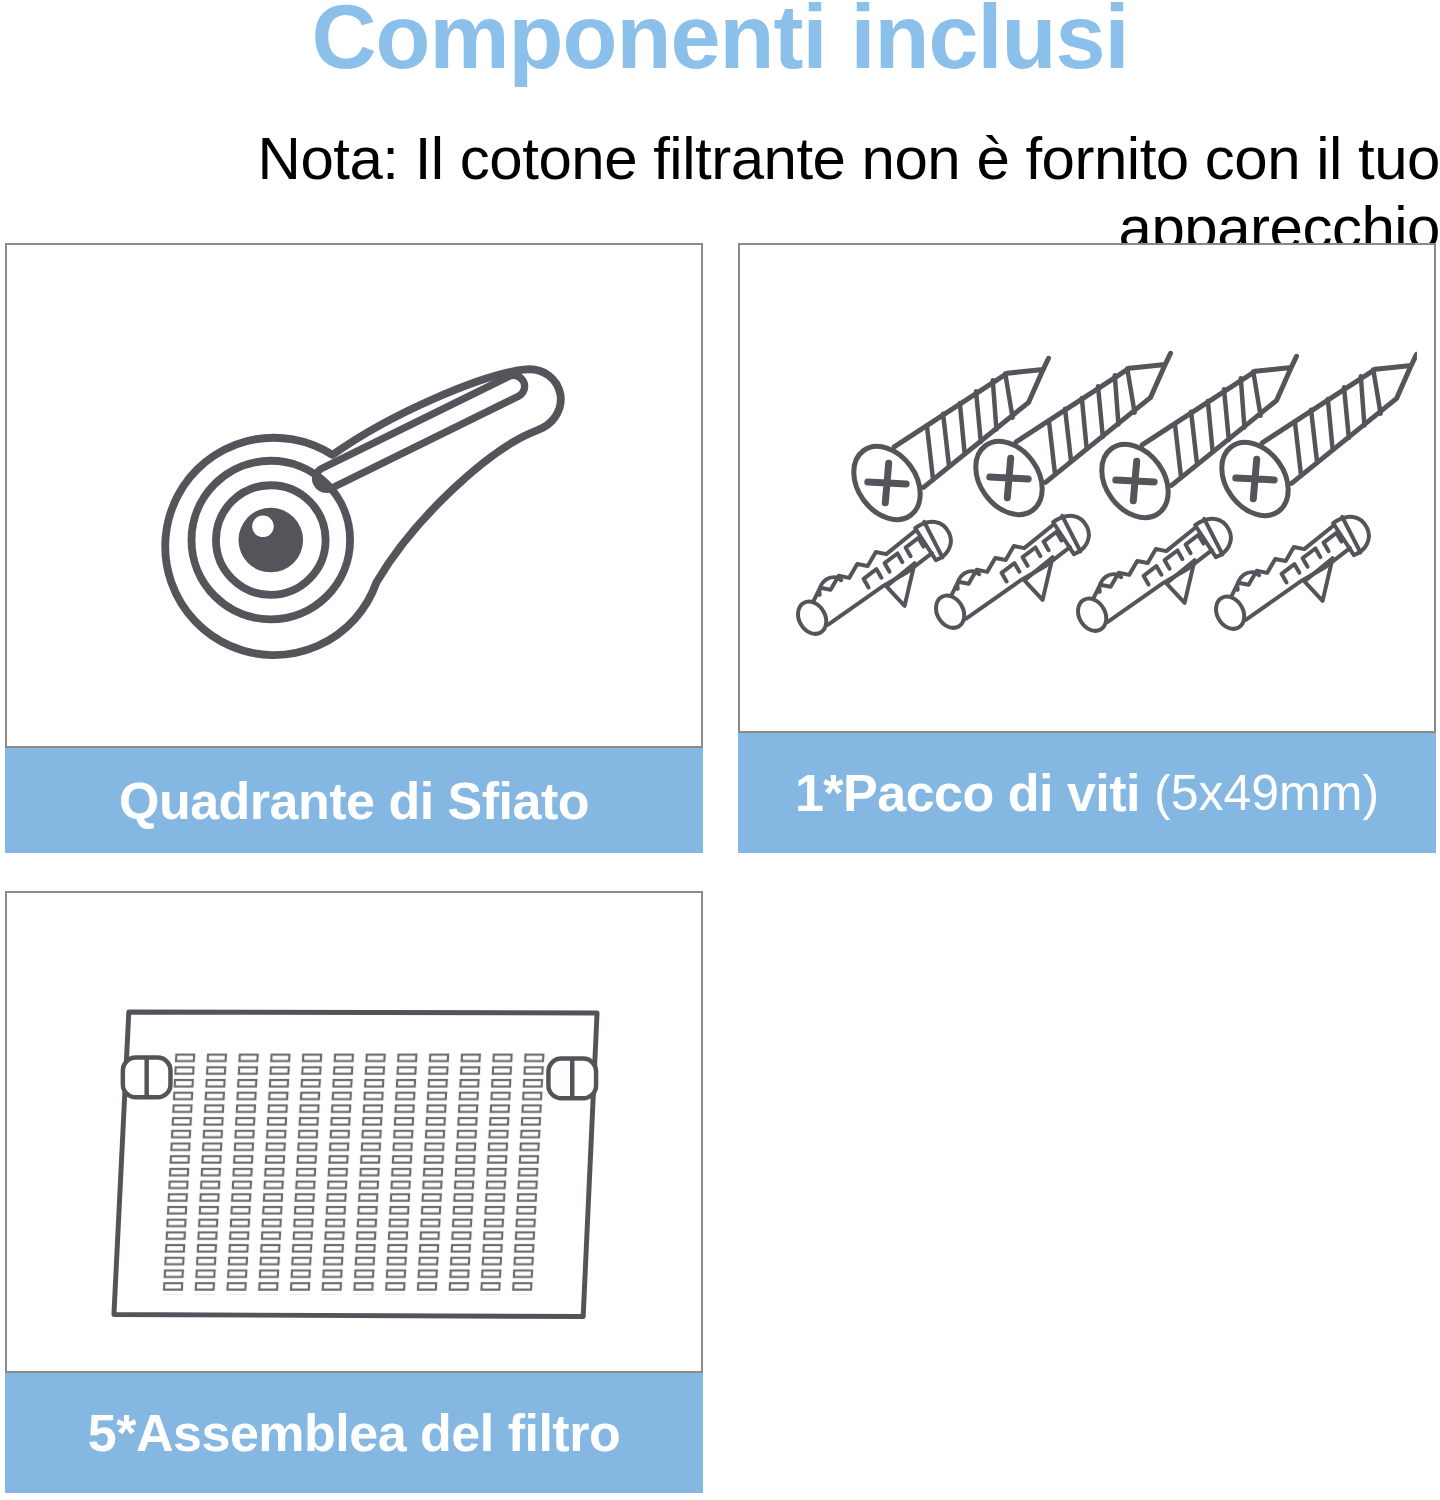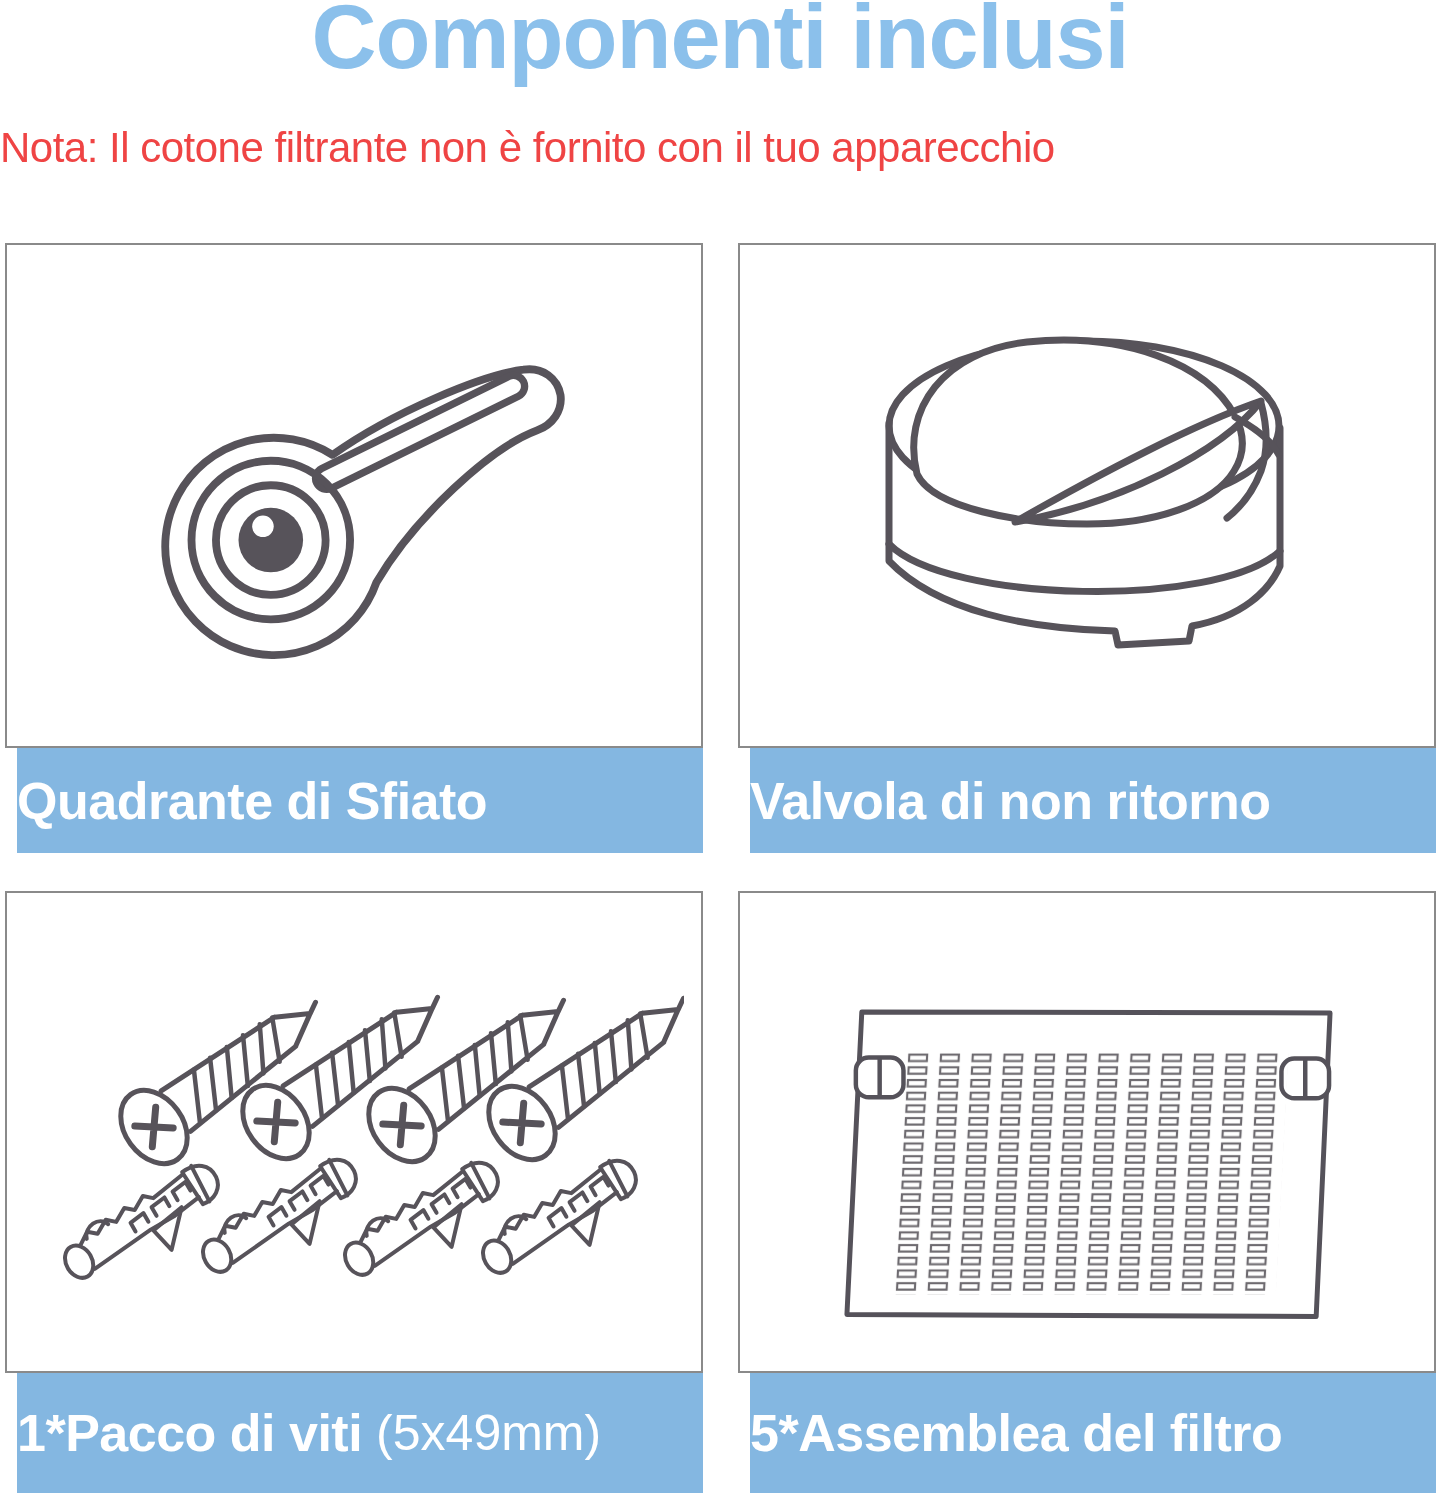--- a/index.html
+++ b/index.html
@@ -11,23 +11,23 @@
   .page { position: absolute; inset: 0; background: #ffffff; }
 
   .title {
     position: absolute; top: -14px; left: 0; width: 100%;
     text-align: center;
     font-size: 90px; font-weight: 700; letter-spacing: -1px;
     color: #8BC0EB;
   }
   .note {
     position: absolute; top: 124px; left: 0; width: 100%;
-    text-align: left;
-    font-size: 42px; font-weight: 400; letter-spacing: -0.5px;
-    color: #ef4444;
+    text-align: right;
+    font-size: 60px; font-weight: 400; letter-spacing: -0.5px;
+    color: #000000;
   }
 
   .grid {
     position: absolute; left: 5px; top: 243px;
     display: grid;
     grid-template-columns: 698px 698px;
     grid-template-rows: 610px 602px;
     column-gap: 35px; row-gap: 38px;
   }
   .card { display: flex; flex-direction: column; }
@@ -36,24 +36,23 @@
     border: 2px solid #8A8A8A;
     background: #ffffff;
     display: flex; align-items: center; justify-content: center;
     overflow: hidden;
   }
   .bar {
     flex: 0 0 auto;
     height: 105px;
     background: #84B7E1;
     color: #ffffff;
-    display: flex; align-items: center; justify-content: flex-start;
+    display: flex; align-items: center; justify-content: center;
     font-size: 52px; font-weight: 700; letter-spacing: -0.5px;
     white-space: nowrap;
-    margin-left: 12px;
   }
   .row2 .bar { height: 120px; }
   .sfx { font-weight: 400; font-size: 50px; margin-left: 14px; letter-spacing: 0; }
   .sfx:empty { display: none; }
 </style>
 </head>
 <body>
 
 <div class="page">
 
@@ -75,39 +74,20 @@
             <circle cx="167" cy="221" r="11" fill="#FFFFFF" stroke="none"></circle>
           </g>
         </svg>
       </div>
       <div class="bar">
         <span class="lbl">Quadrante di Sfiato</span>
 
       </div>
     </div>
 
-    <div class="card">
-      <div class="art">
-        <svg width="500" height="370" viewBox="0 0 500 370">
-          <g stroke="#57535A" stroke-width="7" fill="none" stroke-linecap="round" stroke-linejoin="round">
-            <ellipse cx="247" cy="115" rx="195" ry="85" fill="#FFFFFF"></ellipse>
-            <path d="M 52 112 L 52 250 C 100 300 190 318 278 320 L 281 334 L 352 330 L 355 315 C 405 306 432 280 443 255 L 443 117"></path>
-            <path d="M 52 233 C 110 292 380 298 443 240"></path>
-            <path d="M 80 163 C 64 98 107 40 190 31 C 286 21 370 52 398 105 C 409 126 407 144 397 160 C 377 193 318 213 250 213 C 182 213 96 197 80 163 Z" fill="#FFFFFF"></path>
-            <path d="M 178 211 C 262 163 360 112 424 90 C 384 141 282 193 178 211 Z" fill="#FFFFFF"></path>
-            <path d="M 398 106 C 420 118 435 130 442 144"></path>
-            <path d="M 424 92 C 431 118 431 140 424 160 C 416 181 404 196 390 207"></path>
-          </g>
-        </svg>
-      </div>
-      <div class="bar">
-        <span class="lbl">Valvola di non ritorno</span>
-
-      </div>
-    </div>
 
     <div class="card row2">
       <div class="art">
         <svg width="660" height="340" viewBox="0 0 660 340">
           <defs>
             <g id="screw" stroke="#57535A" fill="none" stroke-width="4.5" stroke-linecap="round" stroke-linejoin="round">
               <ellipse cx="0" cy="0" rx="29" ry="40" stroke-width="5"></ellipse>
               <path d="M -15 -12 L 15 12 M -13 15 L 13 -15" stroke-width="7"></path>
               <path d="M 27 -25 L 162 -18 M 27 25 L 162 18 M 162 -18 L 193 0 L 162 18 M 193 0 L 204 -6" stroke-width="5"></path>
               <path d="M 40 23 L 66 -23 M 60 23 L 86 -23 M 80 22 L 106 -22 M 100 22 L 126 -22 M 120 21 L 146 -21 M 140 21 L 160 -19"></path>

